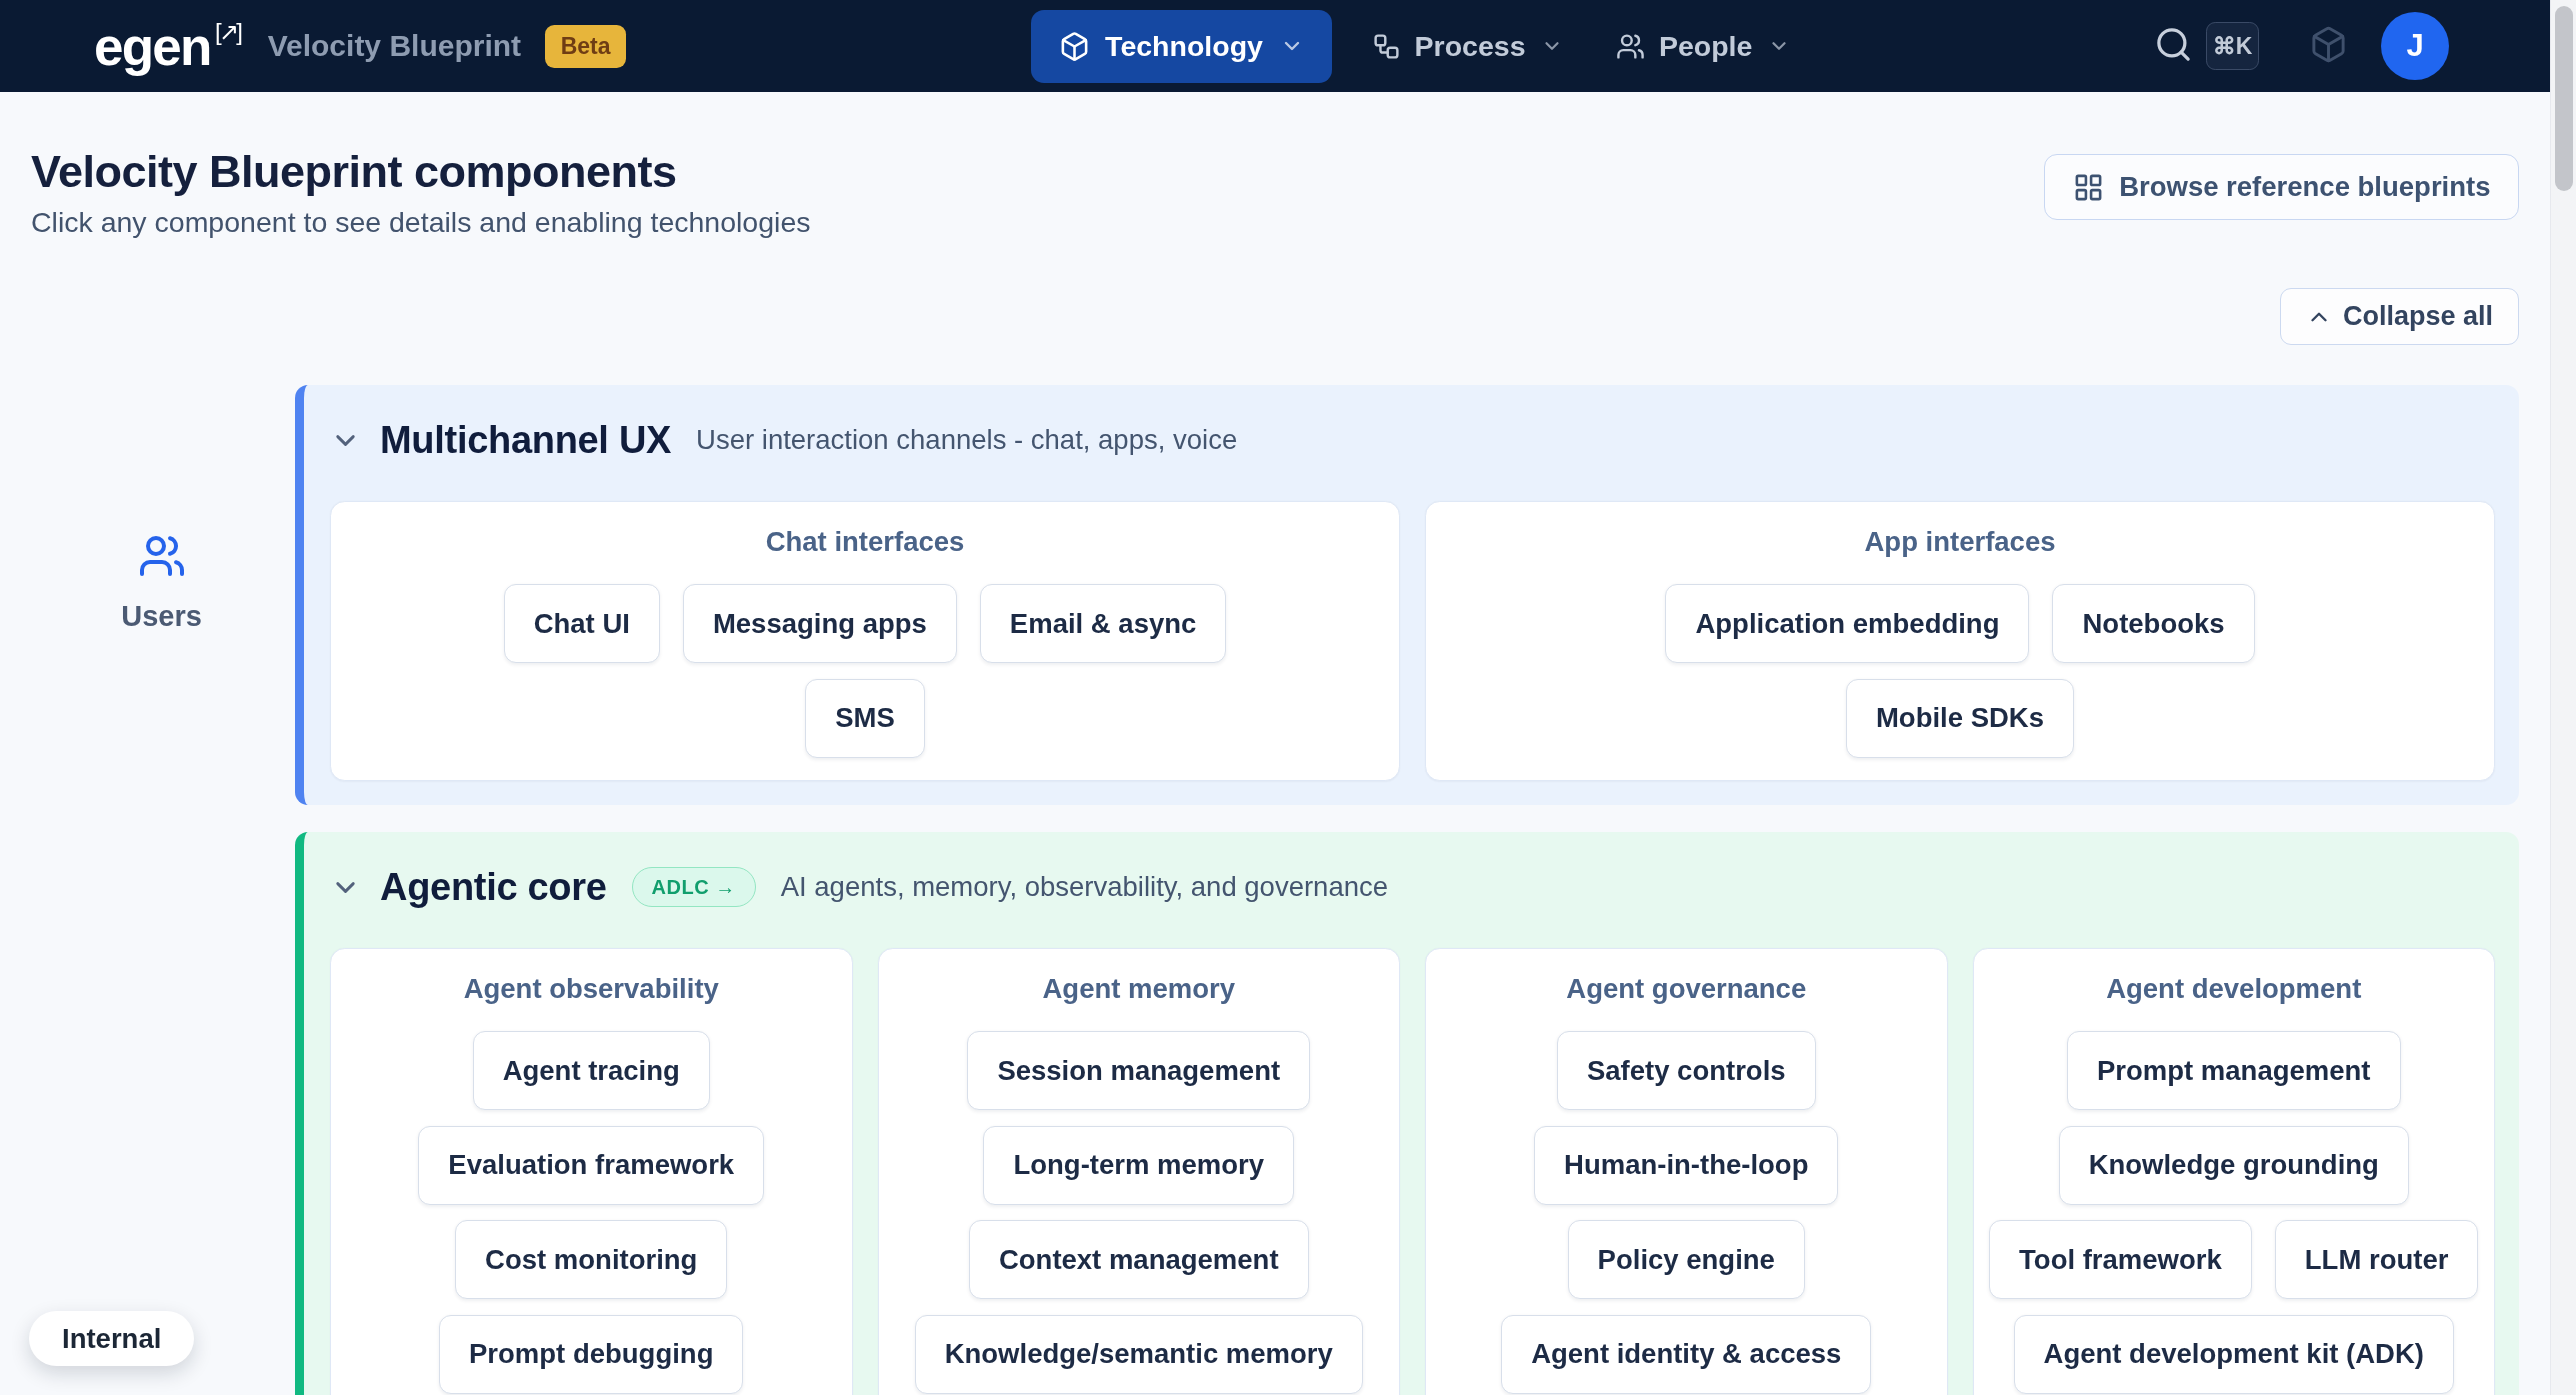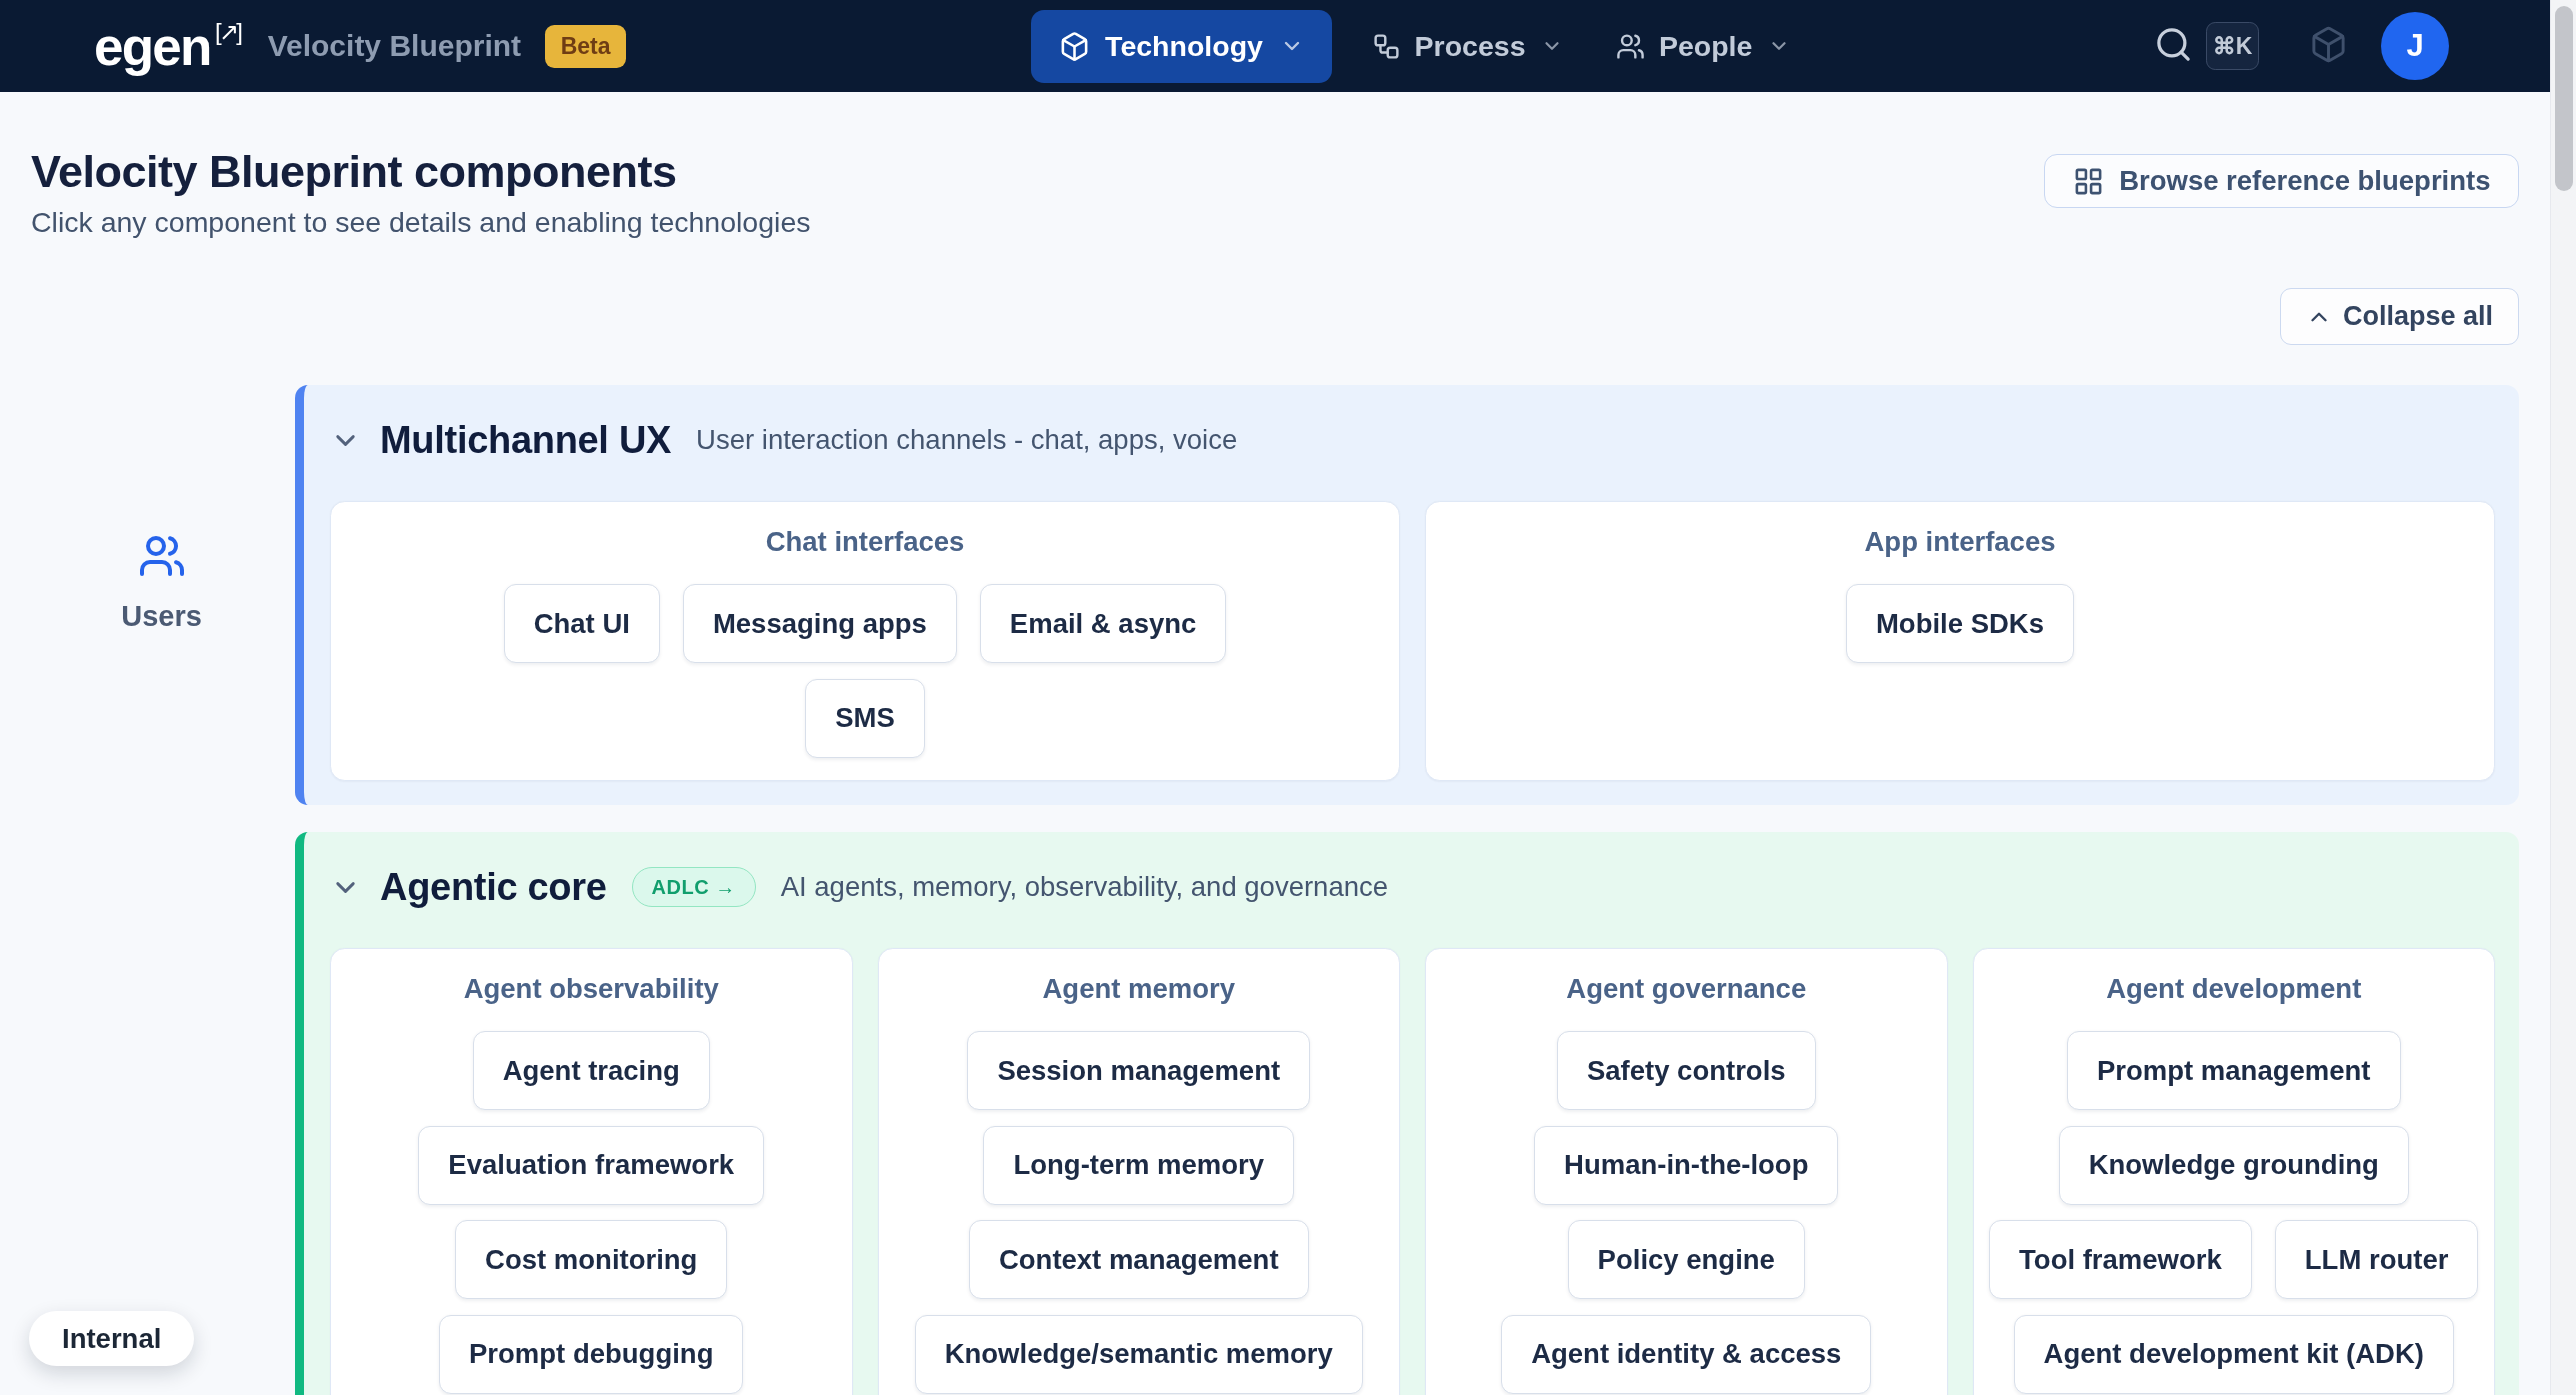--- a/index.html
+++ b/index.html
@@ -33,21 +33,21 @@
     color:#c2cbd8; font-size:23px; font-weight:700; display:flex; align-items:center; justify-content:center; cursor:pointer; }
   .nav-cube { margin-left:50px; color:#3f506c; background:none; border:none; padding:0; cursor:pointer; }
   .avatar { margin-left:33px; width:68px; height:68px; border-radius:50%; background:#2066f0; color:#fff; font-size:31px; font-weight:700;
     display:flex; align-items:center; justify-content:center; border:none; cursor:pointer; }
 
   
   .main { position:absolute; top:92px; left:0; width:2550px; padding:0 31px; }
   .page-title { margin:57px 0 0; font-size:45px; line-height:46px; font-weight:800; color:#15203d; letter-spacing:-0.5px; }
   .page-subtitle { margin-top:12px; font-size:28.5px; line-height:31px; color:#42536d; }
 
-  .browse-btn { position:absolute; top:62px; right:31px; height:54px; display:flex; align-items:center; gap:15.6px; padding:0 27.5px;
+  .browse-btn { position:absolute; top:62px; right:31px; height:66px; display:flex; align-items:center; gap:15.6px; padding:0 27.5px;
     border:1.8px solid #c8d7f2; border-radius:13px; background:rgba(255,255,255,.55); color:#3d5271; font-size:27.5px; font-weight:700; font-family:inherit; cursor:pointer; }
   .collapse-btn { position:absolute; top:196px; right:31px; height:57px; display:flex; align-items:center; gap:11px; padding:0 25px;
     border:1.8px solid #ccd9f0; border-radius:11px; background:rgba(255,255,255,.7); color:#33445f; font-size:27px; font-weight:700; font-family:inherit; cursor:pointer;margin-left:44px; }
 
   .sections { margin-left:264px; margin-top:147px; display:flex; flex-direction:column; gap:27.5px; }
   .section { border-left:9.2px solid #4f83f1; border-radius:13px; padding:33px 24px 24px 26px; }
   .section-header { display:flex; align-items:center; }
   .sec-chevron { background:none; border:none; padding:0; margin-right:19px; color:#53627c; display:flex; cursor:pointer; }
   .section-title { font-size:38px; font-weight:800; color:#101d3c; letter-spacing:-0.3px; line-height:44px; }
   .section-badge { margin-left:25px; height:40px; padding:0 19px; display:inline-flex; align-items:center; border:1.8px solid #93e6c2;
@@ -212,20 +212,24 @@
                 <button class="chip">Email &amp; async</button>
               </div>
               <div class="chip-row">
                 <button class="chip">SMS</button>
               </div>
             </div>
           </div>
           <div class="card">
             <div class="card-title">App interfaces</div>
             <div class="chip-rows">
+              <div class="chip-row">
+                <button class="chip">Application embedding</button>
+                <button class="chip">Notebooks</button>
+              </div>
               <div class="chip-row">
                 <button class="chip">Mobile SDKs</button>
               </div>
             </div>
           </div>
         </div>
       </section>
       <section class="section" style="background: rgb(231, 249, 240); border-left-color: rgb(16, 185, 129);">
         <div class="section-header">
           <button class="sec-chevron">

